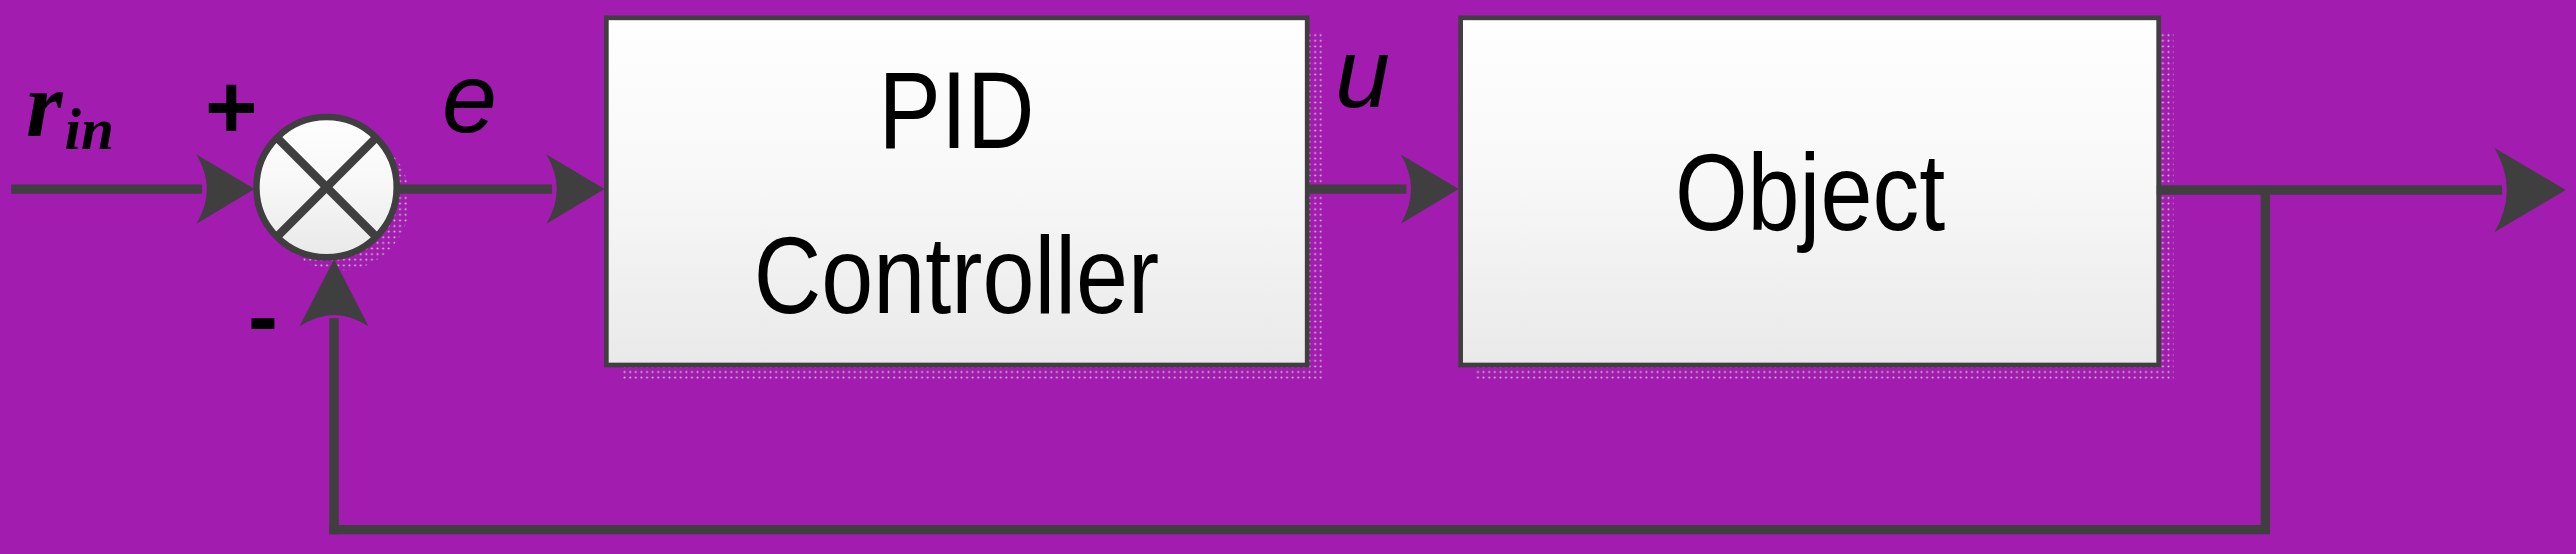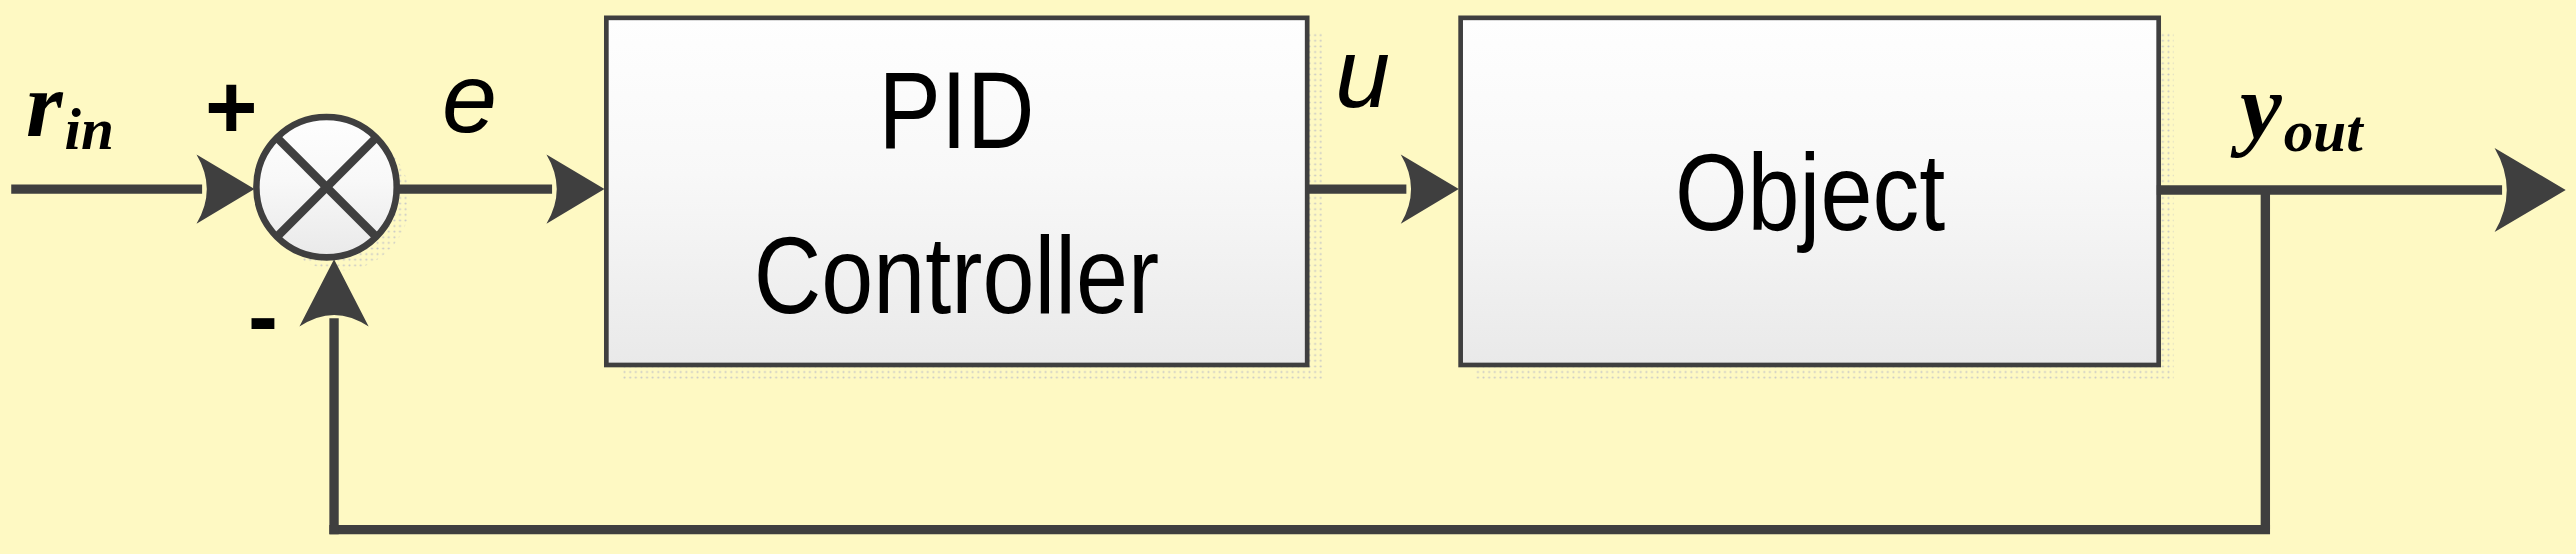--- a/index.html
+++ b/index.html
@@ -1,20 +1,20 @@
 <!DOCTYPE html>
 <html style="font-size:15px"><head>
 <meta charset="utf-8">
 <style>
   html,body{margin:0;padding:0;background:#ffffff;}
   .diagram{
     position:relative;
     width:2576px;
     height:555px;
-    background:#fef9c3;
+    background:#a21caf;
     overflow:hidden;
     font-family:"Liberation Sans",sans-serif;
   }
   .diagram svg{position:absolute;left:0;top:0;}
   .lbl{
     position:absolute;
     line-height:1;
     color:#000;
     white-space:nowrap;
   }
@@ -116,16 +116,15 @@
     <span>PID</span>
     <span>Controller</span>
   </div>
 
   <div class="lbl sans-it" style="left:1335px;top:22.5px;">u</div>
 
   <div class="block-text obj-text">
     <span>Object</span>
   </div>
 
-  <div class="lbl serif-lbl" style="left:2240px;top:59px;"><span>y</span><span class="sub">out</span></div>
 
 </div>
 
 
 </body></html>

